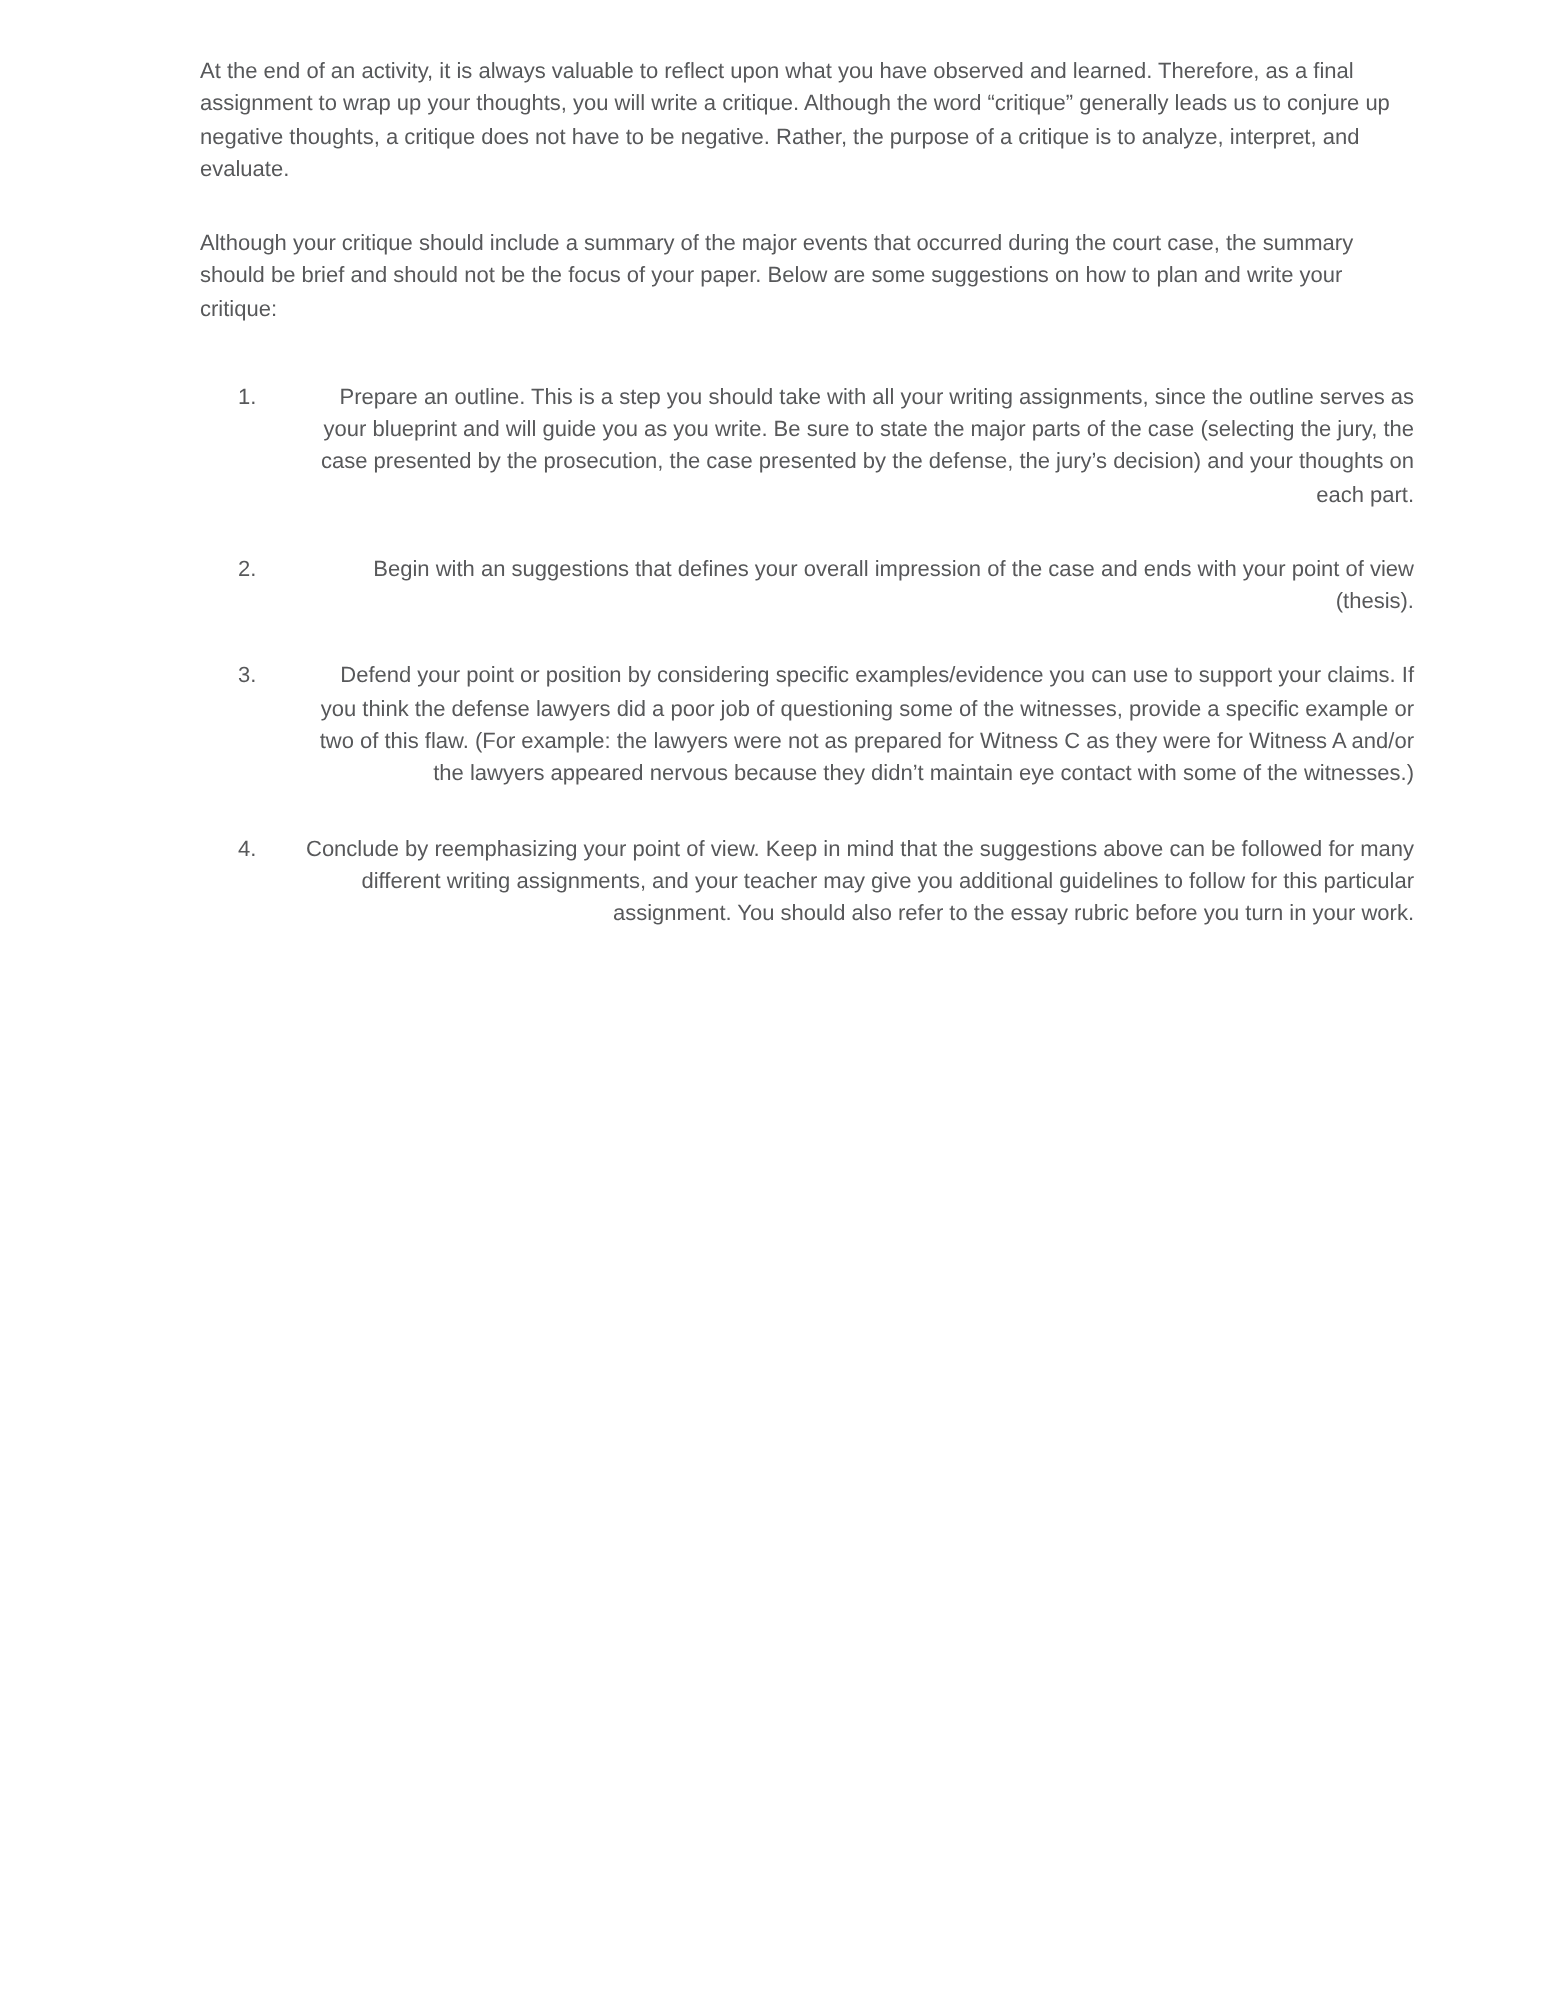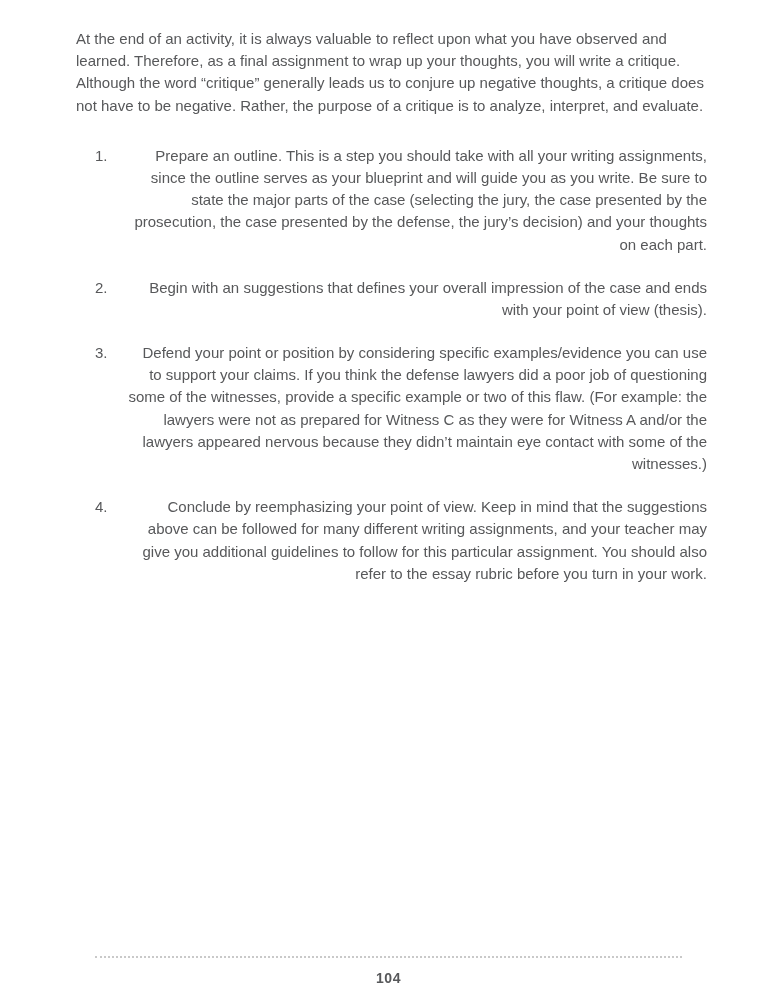--- a/index.html
+++ b/index.html
@@ -43,23 +43,24 @@
     top: 8px;
     width: 70px;
     height: 84px;
     background: #121212;
     clip-path: polygon(0 0, 30% 0, 100% 50%, 30% 100%, 0 100%);
   }
   
   .body-area {
     padding: 28px 70px 0 76px;
     color: #57585a;
-    font-size: 15px;
+    font-size: 11px;
     line-height: 1.48;
     flex: 0 0 auto;
+    margin-left: 24px;
   }
   .para { margin-bottom: 21px; }
   .list { margin-top: 28px; margin-left: 19px; }
   .list-item {
     display: flex;
     margin-bottom: 21px;
   }
   .list-item .num {
     flex: 0 0 31px;
     text-align: left;
@@ -88,20 +89,21 @@
   }
 </style>
 </head>
 <body>
 
 <div class="page">
 
 
   <div class="body-area">
     <p class="para">At the end of an activity, it is always valuable to reflect upon what you have observed and learned. Therefore, as a final assignment to wrap up your thoughts, you will write a critique. Although the word “critique” generally leads us to conjure up negative thoughts, a critique does not have to be negative. Rather, the purpose of a critique is to analyze, interpret, and evaluate.</p>
+    <p class="para">Although your critique should include a summary of the major events that occurred during the court case, the summary should be brief and should not be the focus of your paper. Below are some suggestions on how to plan and write your critique:</p>
 
     <div class="list">
       <div class="list-item">
         <span class="num">1.</span>
         <span class="item-text">Prepare an outline. This is a step you should take with all your writing assignments, since the outline serves as your blueprint and will guide you as you write. Be sure to state the major parts of the case (selecting the jury, the case presented by the prosecution, the case presented by the defense, the jury’s decision) and your thoughts on each part.</span>
       </div>
       <div class="list-item">
         <span class="num">2.</span>
         <span class="item-text">Begin with an suggestions that defines your overall impression of the case and ends with your point of view (thesis).</span>
       </div>
@@ -109,18 +111,14 @@
         <span class="num">3.</span>
         <span class="item-text">Defend your point or position by considering specific examples/evidence you can use to support your claims. If you think the defense lawyers did a poor job of questioning some of the witnesses, provide a specific example or two of this flaw. (For example: the lawyers were not as prepared for Witness C as they were for Witness A and/or the lawyers appeared nervous because they didn’t maintain eye contact with some of the witnesses.)</span>
       </div>
       <div class="list-item">
         <span class="num">4.</span>
         <span class="item-text">Conclude by reemphasizing your point of view. Keep in mind that the suggestions above can be followed for many different writing assignments, and your teacher may give you additional guidelines to follow for this particular assignment. You should also refer to the essay rubric before you turn in your work.</span>
       </div>
     </div>
   </div>
 
-  <div class="footer">
-    <div class="dotted-rule"></div>
-    <div class="page-number">104</div>
-  </div>
 
 </div>
 
 </body></html>

